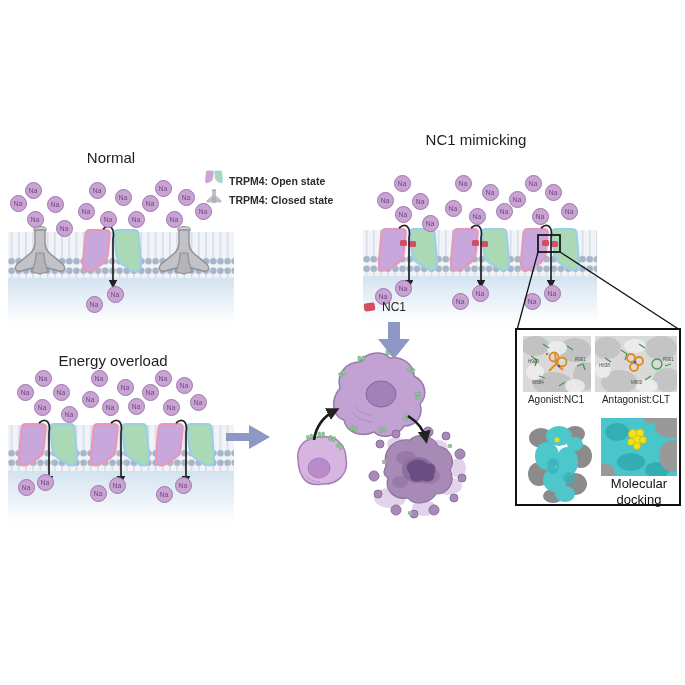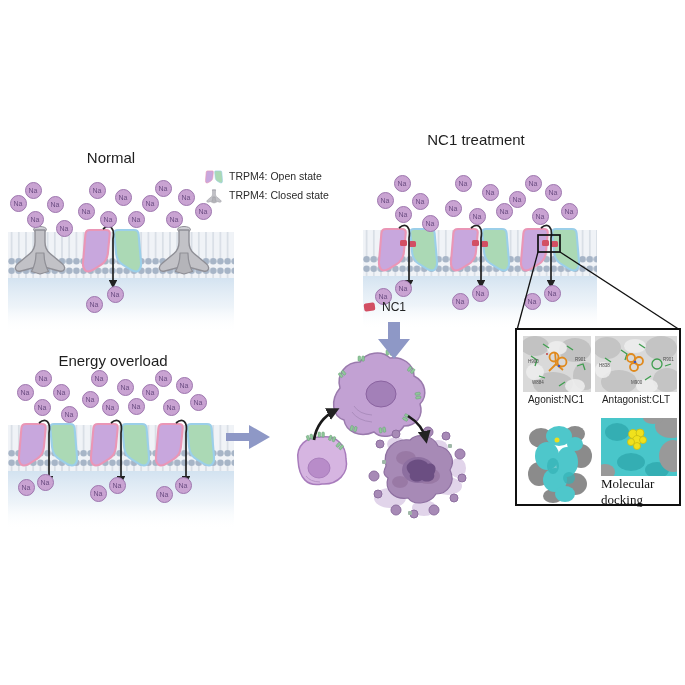--- a/index.html
+++ b/index.html
@@ -1,32 +1,32 @@
 <!DOCTYPE html>
 <html><head>
 <meta charset="utf-8">
 <style>
   html,body{margin:0;padding:0;background:#fff;}
   #canvas{position:relative;width:685px;height:685px;background:#ffffff;overflow:hidden;
           font-family:"Liberation Sans",sans-serif;color:#1c1c1c;}
   .abs{position:absolute;}
   .title{font-size:15px;color:#1e1e1e;text-align:center;line-height:17px;}
-  .legend-row{position:absolute;display:flex;align-items:flex-start;gap:5px;font-size:10.5px;color:#2b2b2b;}
+  .legend-row{position:absolute;display:flex;align-items:flex-end;gap:5px;font-size:10.5px;color:#2b2b2b;font-weight:bold;}
   .na-ion{position:absolute;width:17px;height:17px;border-radius:50%;
           background:#c9a3d2;border:1px solid #9d76ae;box-sizing:border-box;
           display:flex;align-items:center;justify-content:center;
           font-size:7px;color:#6b4d82;z-index:2;}
   .panel-svg{position:absolute;z-index:1;}
   #overlay{position:absolute;left:0;top:0;z-index:4;pointer-events:none;}
   #inset{position:absolute;left:515px;top:328px;width:166px;height:178px;border:2px solid #101010;
          background:#ffffff;z-index:5;box-sizing:border-box;}
   #inset .mol{position:absolute;}
   .mol-label{position:absolute;font-size:10px;color:#222;text-align:center;}
-  #docking-label{position:absolute;left:84px;top:146px;width:76px;
-                 font-size:13px;line-height:16px;color:#111;font-family:Liberation Serif, serif;}
+  #docking-label{position:absolute;left:84px;top:146px;width:76px;text-align:center;
+                 font-size:13px;line-height:16px;color:#111;}
   #necso{position:absolute;left:168px;top:530px;width:354px;text-align:center;
          font-size:13.5px;color:#d6373f;z-index:3;}
   #nc1-legend{position:absolute;left:364px;top:300px;display:flex;align-items:center;gap:7px;
               font-size:12px;color:#222;z-index:3;}
   .nc1-chip{width:11px;height:8px;border-radius:2px;background:#d24f63;transform:rotate(-8deg);}
   svg text.res{font-family:"Liberation Sans",sans-serif;font-size:4.5px;fill:#4a4a4a;}
 </style>
 </head>
 <body>
 
@@ -65,21 +65,21 @@
       </g>
       <g id="gDoodad">
         <rect x="0" y="0" width="2.6" height="5.2" rx="1" fill="#8fc79a" stroke="#68a077" stroke-width="0.5"></rect>
         <rect x="3.8" y="0" width="2.6" height="5.2" rx="1" fill="#8fc79a" stroke="#68a077" stroke-width="0.5"></rect>
       </g>
     </defs>
   </svg>
 
   <div class="abs title" style="left:36px;top:149px;width:150px;">Normal</div>
   <div class="abs title" style="left:356px;top:131px;width:240px;">
-    <div>NC1 treatment</div>
+    <div>NC1 mimicking</div>
   </div>
   <div class="abs title" style="left:38px;top:352px;width:150px;">Energy overload</div>
 
   <div class="legend-row" style="left:204px;top:170px;">
     <svg width="20" height="17" viewBox="0 0 64 58">
         <use href="#gOpen"></use>
       </svg>
     <span>TRPM4: Open state</span>
   </div>
   <div class="legend-row" style="left:204px;top:189px;">

